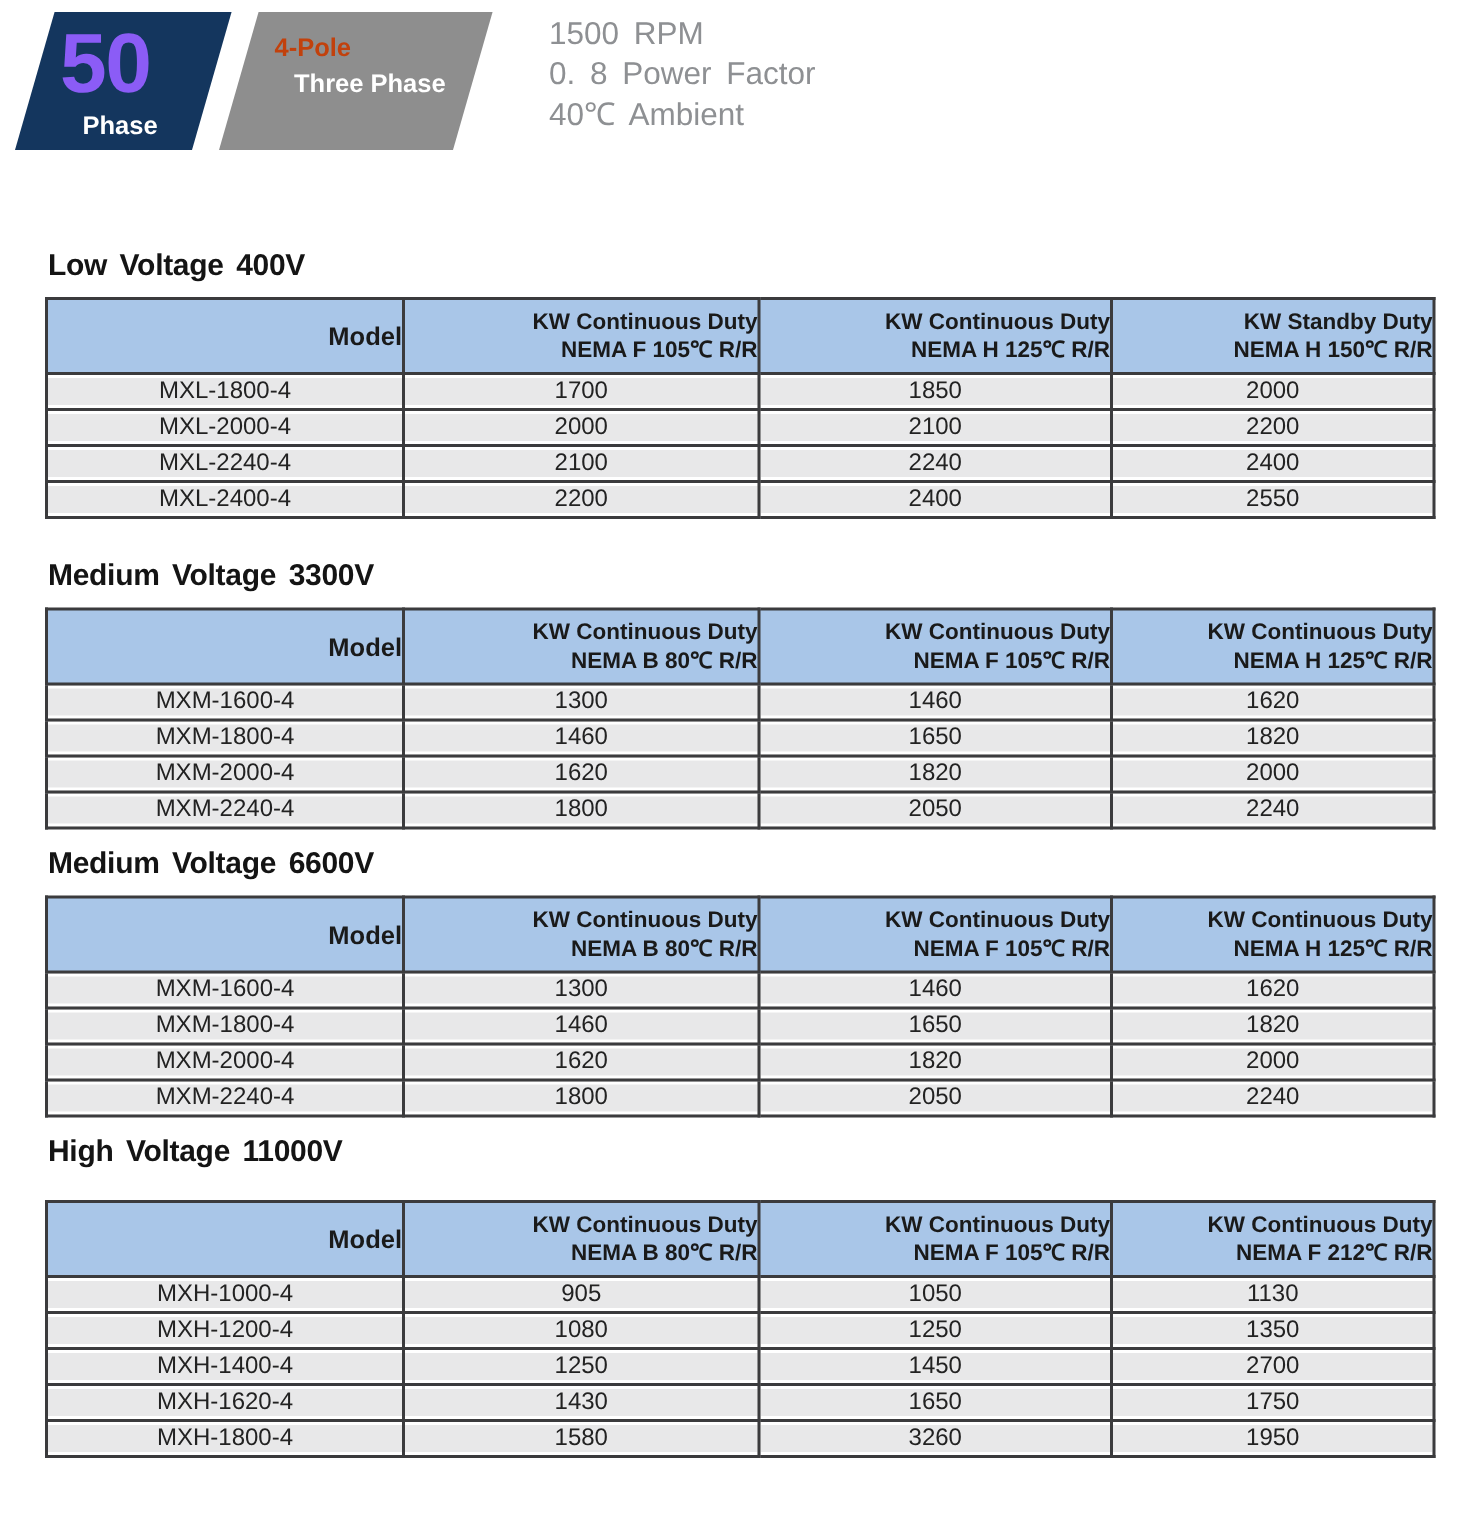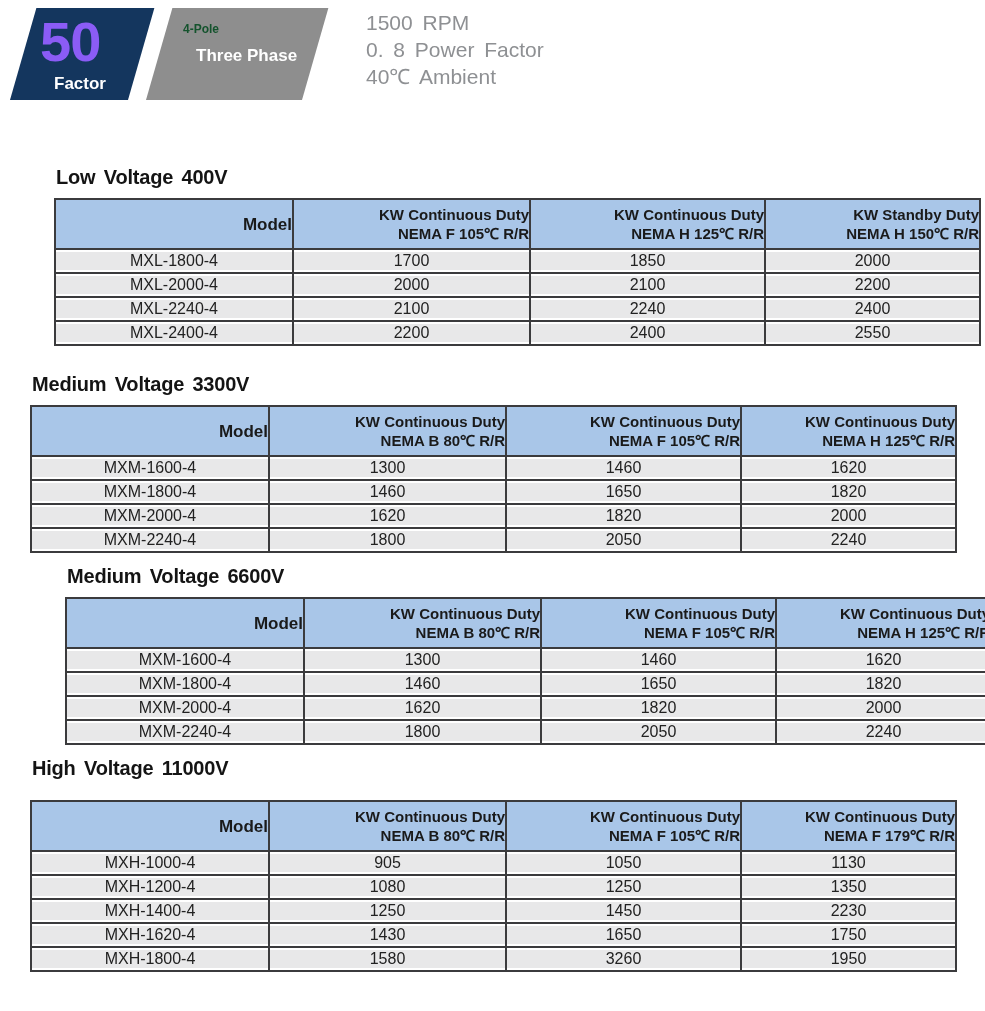--- a/index.html
+++ b/index.html
@@ -17,40 +17,40 @@
   .freq-value {
     position: absolute; left: 40px; top: 12px; width: 80px; 
     color: #8b5cf6; font-size: 56px; font-weight: 700; line-height: 60px; letter-spacing: -1px;
   }
   .freq-unit {
     position: absolute; left: 40px; top: 74px; width: 80px; text-align: center;
     color: #ffffff; font-size: 17px; font-weight: 700;
   }
   .pole-label {
     position: absolute; left: 183px; top: 22px;
-    color: #14532d; font-size: 12px; font-weight: 700;
+    color: #c2410c; font-size: 17px; font-weight: 700;
   }
   .phase-label {
     position: absolute; left: 196px; top: 46px;
     color: #ffffff; font-size: 17px; font-weight: 700;
   }
   .info-block {
     position: absolute; left: 366px; top: 9px;
     color: var(--info-text, #8e9093); font-size: 21px; line-height: 27px; word-spacing: 4px;
   }
 
   
   .section { margin: 0; }
   .section-title {
     margin-left: 32px; font-size: 20px; font-weight: 700; color: #141414;
     letter-spacing: -0.2px; line-height: 23px; word-spacing: 3px;
   }
-  .sec-1 { margin-top: 66px; padding-left: 24px; }
+  .sec-1 { margin-top: 66px; }
   .sec-2 { margin-top: 27px; }
-  .sec-3 { margin-top: 12px; padding-left: 35px; }
+  .sec-3 { margin-top: 12px; }
   .sec-4 { margin-top: 12px; }
   .section-title { margin-bottom: 9px; }
   .sec-4 .section-title { margin-bottom: 20px; }
 
   table.spec-table {
     margin-left: 30px; width: 925px;
     border-collapse: collapse; table-layout: fixed;
   }
   .spec-table th, .spec-table td { border: 2px solid var(--border-dark, #3b3b3d); }
   .spec-table thead th {
@@ -71,21 +71,21 @@
   .col-b { width: 235px; }
   .col-c { width: 215px; }
 </style>
 </head>
 <body>
 
 <div class="banner">
   <div class="shape shape-navy"></div>
   <div class="shape shape-gray"></div>
   <div class="freq-value">50</div>
-  <div class="freq-unit">Factor</div>
+  <div class="freq-unit">Phase</div>
   <div class="pole-label">4-Pole</div>
   <div class="phase-label">Three Phase</div>
   <div class="info-block">
     <div>1500 RPM</div>
     <div>0. 8 Power Factor</div>
     <div>40℃ Ambient</div>
   </div>
 </div>
 
 <div class="section sec-1">
@@ -276,42 +276,42 @@
         <th>
             <span class="hline">KW Continuous Duty</span>
             <span class="hline">NEMA B 80℃ R/R</span>
           </th>
         <th>
             <span class="hline">KW Continuous Duty</span>
             <span class="hline">NEMA F 105℃ R/R</span>
           </th>
         <th>
             <span class="hline">KW Continuous Duty</span>
-            <span class="hline">NEMA F 179℃ R/R</span>
+            <span class="hline">NEMA F 212℃ R/R</span>
           </th>
       </tr>
     </thead>
     <tbody>
       <tr>
         <td>MXH-1000-4</td>
         <td>905</td>
         <td>1050</td>
         <td>1130</td>
       </tr>
       <tr>
         <td>MXH-1200-4</td>
         <td>1080</td>
         <td>1250</td>
         <td>1350</td>
       </tr>
       <tr>
         <td>MXH-1400-4</td>
         <td>1250</td>
         <td>1450</td>
-        <td>2230</td>
+        <td>2700</td>
       </tr>
       <tr>
         <td>MXH-1620-4</td>
         <td>1430</td>
         <td>1650</td>
         <td>1750</td>
       </tr>
       <tr>
         <td>MXH-1800-4</td>
         <td>1580</td>

